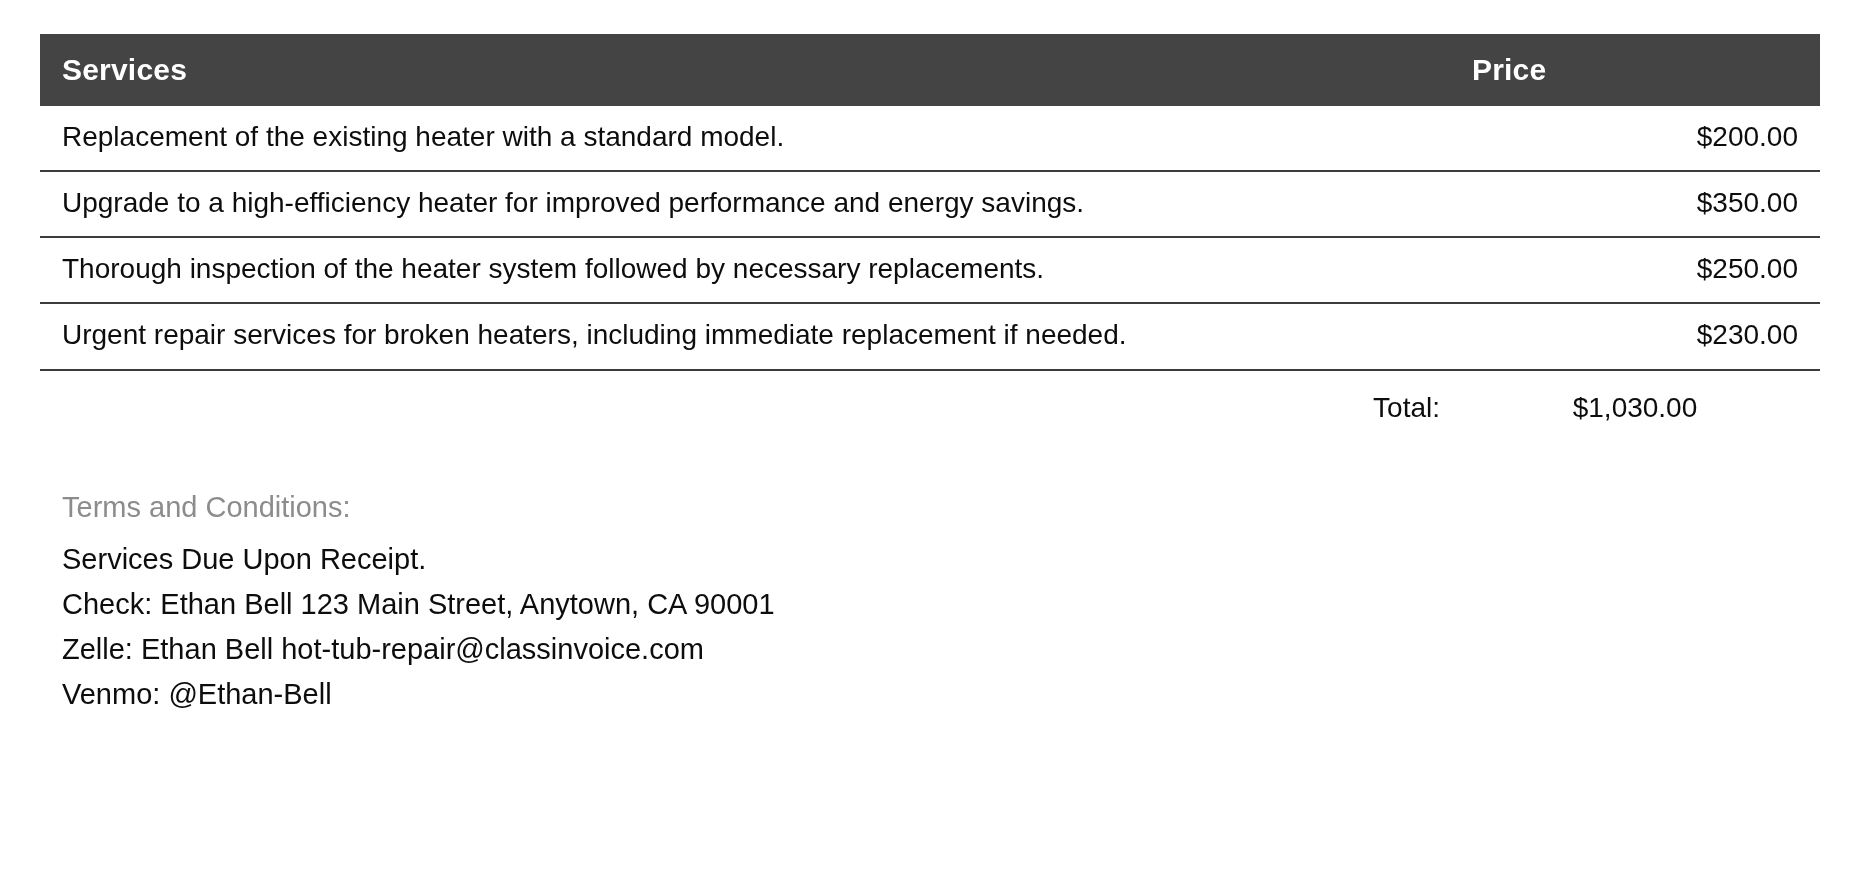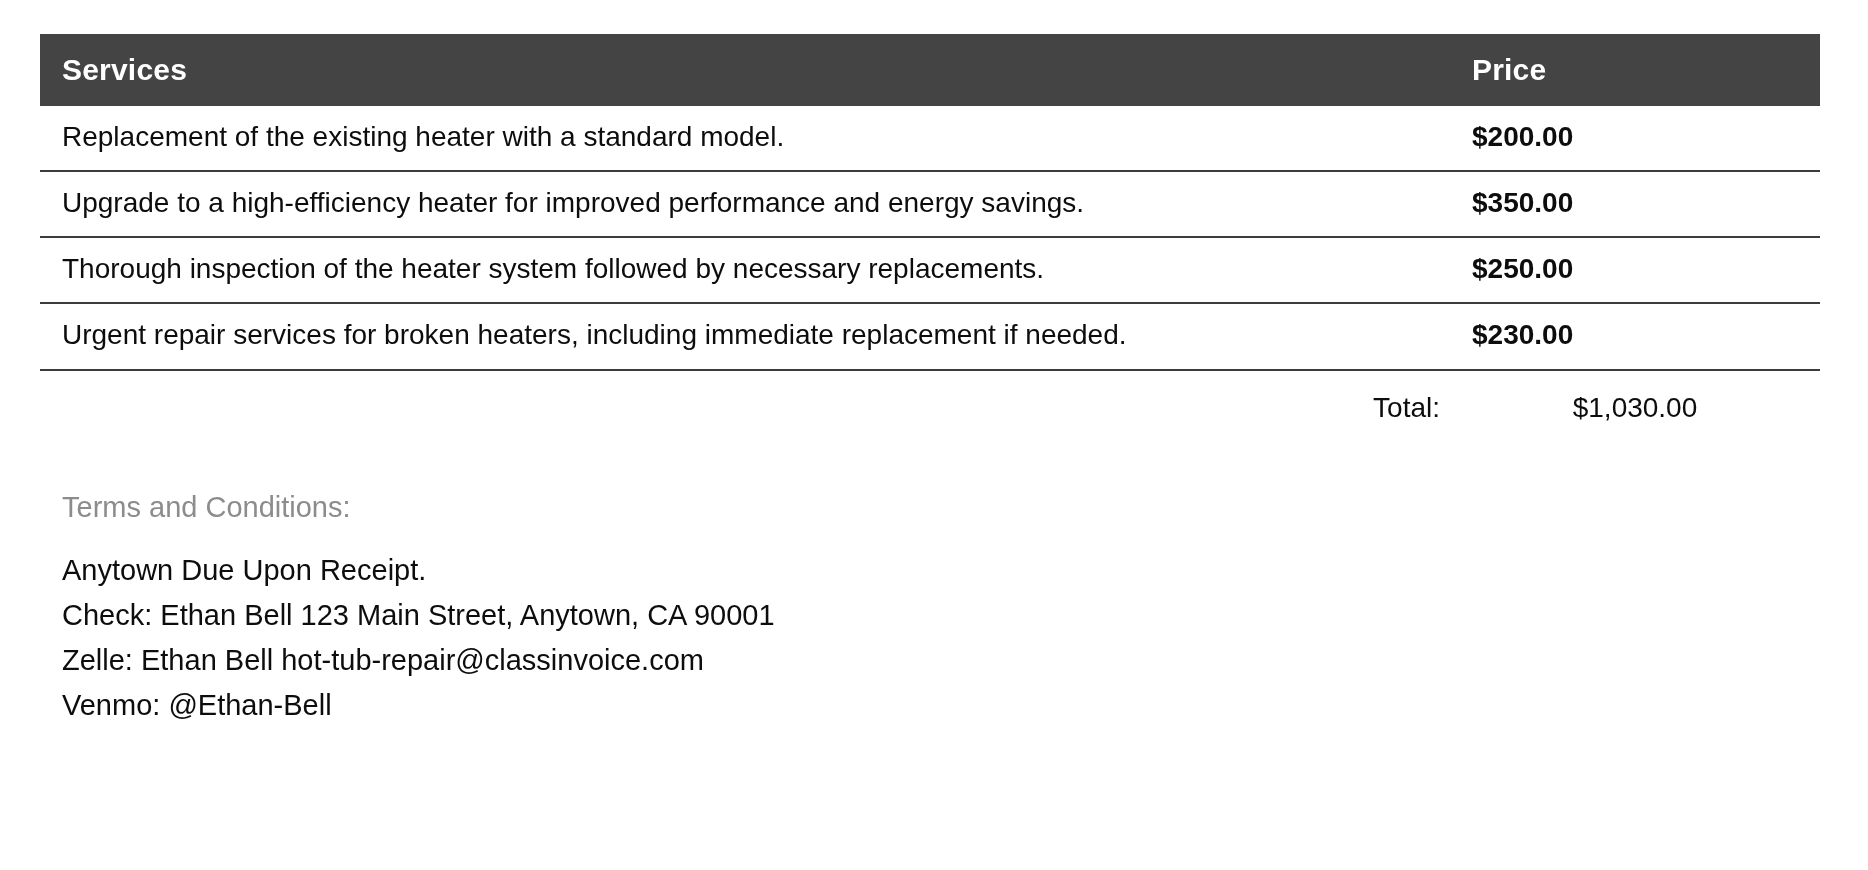--- a/index.html
+++ b/index.html
@@ -42,23 +42,22 @@
   .services-table tbody td {
     font-size: 28px;
     font-weight: normal;
     padding: 14px 22px 16px 22px;
     border-bottom: 2px solid #3c3c3c;
     vertical-align: middle;
     line-height: 1.22;
     color: #0d0d0d;
   }
   .services-table tbody td.price-cell {
-    text-align: left;
+    text-align: right;
     white-space: nowrap;
-    font-weight: bold;
   }
   .services-table col.desc-col { width: 1410px; }
   .services-table col.price-col { width: 370px; }
 
   .total-row td {
     border-bottom: none !important;
     font-size: 30px;
     font-weight: bold;
     padding-top: 20px !important;
   }
@@ -72,21 +71,21 @@
   }
 
   
   .terms {
     margin-top: 50px;
     padding-left: 22px;
   }
   .terms-heading {
     font-size: 29px;
     color: #8c8c8c;
-    margin-bottom: 24px;
+    margin-bottom: 13px;
     font-weight: normal;
   }
   .terms-line {
     font-size: 29px;
     color: #0d0d0d;
     line-height: 1.55;
     font-weight: normal;
   }
 </style>
 </head>
@@ -124,19 +123,19 @@
       </tr>
       <tr class="total-row">
         <td class="total-label">Total:</td>
         <td class="total-value">$1,030.00</td>
       </tr>
     </tbody>
   </table>
 
   <div class="terms">
     <div class="terms-heading">Terms and Conditions:</div>
-    <div class="terms-line">Anytown Due Upon Receipt.</div>
+    <div class="terms-line">Services Due Upon Receipt.</div>
     <div class="terms-line">Check: Ethan Bell 123 Main Street, Anytown, CA 90001</div>
     <div class="terms-line">Zelle: Ethan Bell hot-tub-repair@classinvoice.com</div>
     <div class="terms-line">Venmo: @Ethan-Bell</div>
   </div>
 
 </div>
 
 </body></html>

